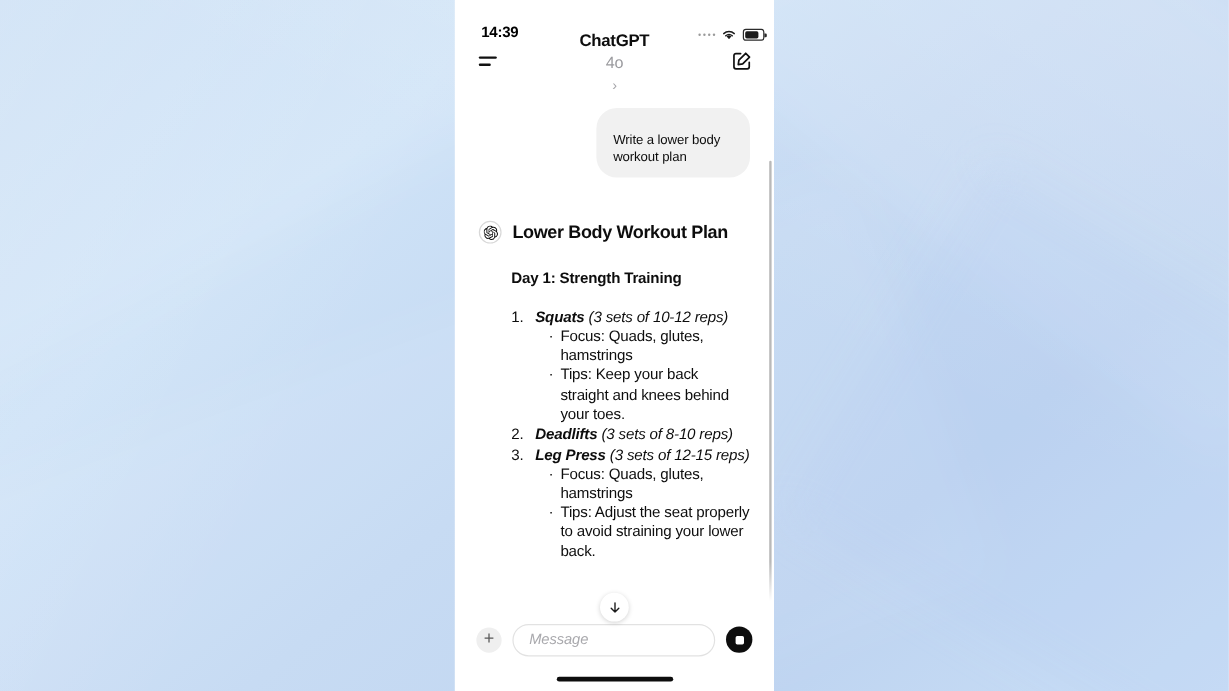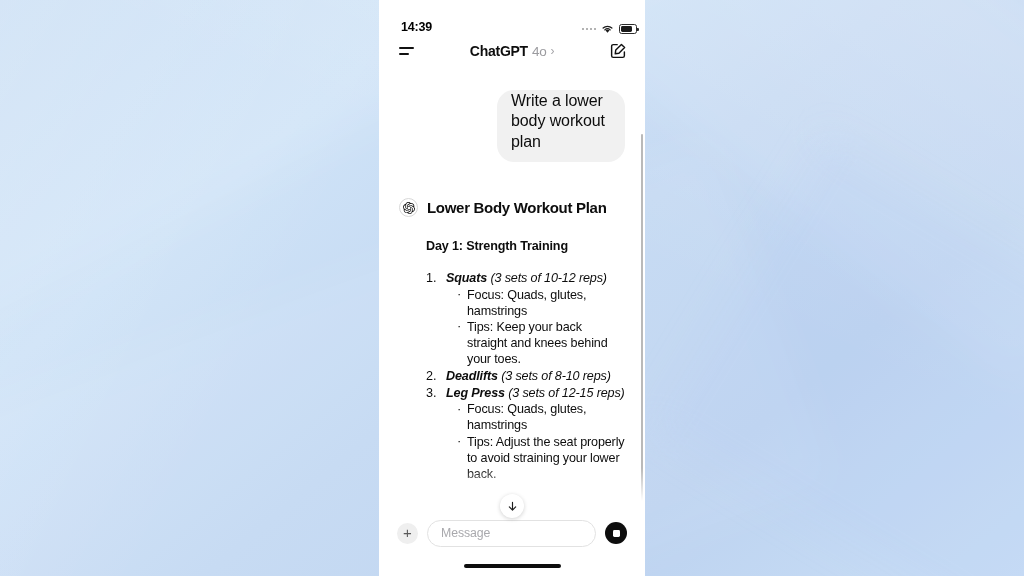--- a/index.html
+++ b/index.html
@@ -45,34 +45,34 @@
     height:34px; flex:0 0 34px; display:flex; align-items:center;
     justify-content:space-between; padding:0 18px 0 20px; position:relative;
   }
   .ham { width:15px; height:11px; display:flex; flex-direction:column; justify-content:center; gap:4px; cursor:pointer; }
   .ham i { display:block; height:2px; background:#111; border-radius:1px; }
   .ham i:nth-child(1){ width:15px; }
   .ham i:nth-child(2){ width:10px; }
   .nav-title {
     position:absolute; left:0; right:0; text-align:center;
     font-size:14px; font-weight:bold; color:#0d0d0d; letter-spacing:-0.25px;
-    display:flex; align-items:center; justify-content:center; gap:4px; pointer-events:none;
+    display:flex; align-items:center; justify-content:center; gap:4px; pointer-events:none;flex-direction:column;
   }
   .nav-title .model { color:#9b9b9f; font-weight:normal; font-size:13.5px; }
   .nav-title .chev { color:#a6a6aa; font-size:12px; font-weight:normal; }
   .compose { width:18px; height:18px; cursor:pointer; }
 
   
   .chat {
     flex:1 1 auto; position:relative; overflow:hidden; padding:0 20px;
   }
   .msg-user-row { display:flex; justify-content:flex-end; margin-top:22px; }
   .bubble-user {
-    background:#f1f1f1; border-radius:17px; padding:1px 14px 10px;
-    font-size:16px; line-height:1.28; color:#0d0d0d; max-width:128px; letter-spacing:-0.1px;
+    background:#f1f1f1; border-radius:17px; padding:20px 14px 10px;
+    font-size:11px; line-height:1.28; color:#0d0d0d; max-width:128px; letter-spacing:-0.1px;
   }
 
   .assistant { margin-top:36px; }
   .asst-head { display:flex; align-items:center; gap:9px; }
   .avatar { width:19px; height:19px; border-radius:50%; border:1px solid #d8d8d8;
     display:flex; align-items:center; justify-content:center; flex:0 0 19px; }
   .asst-title { font-size:15px; font-weight:bold; color:#0d0d0d; letter-spacing:-0.3px; }
   .asst-sub { font-size:12.6px; font-weight:bold; color:#0d0d0d; margin:22px 0 0 27px; letter-spacing:-0.15px; }
 
   ol.plan { list-style:none; margin:17px 0 0 27px; }
@@ -106,21 +106,21 @@
     flex:0 0 46px; display:flex; align-items:center; gap:9px;
     padding:0 18px 0 18px; background:#fff;
   }
   .plus-btn { width:21px; height:21px; border-radius:50%; background:#efefef;
     display:flex; align-items:center; justify-content:center; flex:0 0 21px; cursor:pointer; }
   .plus-btn span { font-size:15px; color:#5a5a5a; line-height:1; margin-top:-1px; }
   .msg-input {
     flex:1 1 auto; height:27px; border:1px solid #e2e2e2; border-radius:14px;
     display:flex; align-items:center; padding:0 13px; background:#fff;
   }
-  .msg-input span { font-size:12.3px; color:#a9a9ad; letter-spacing:-0.1px; }
+  .msg-input span { font-size:12.3px; color:#a9a9ad; letter-spacing:-0.1px;font-style:italic; }
   .stop-btn { width:22px; height:22px; border-radius:50%; background:#0d0d0d;
     display:flex; align-items:center; justify-content:center; flex:0 0 22px; cursor:pointer; }
   .stop-btn i { display:block; width:7px; height:7px; background:#fff; border-radius:1.4px; }
 
   
   .home-bar-wrap { flex:0 0 20px; display:flex; align-items:center; justify-content:center; background:#fff; }
   .home-bar { width:97px; height:4px; background:#0d0d0d; border-radius:3px; }
 </style>
 </head>
 <body>

